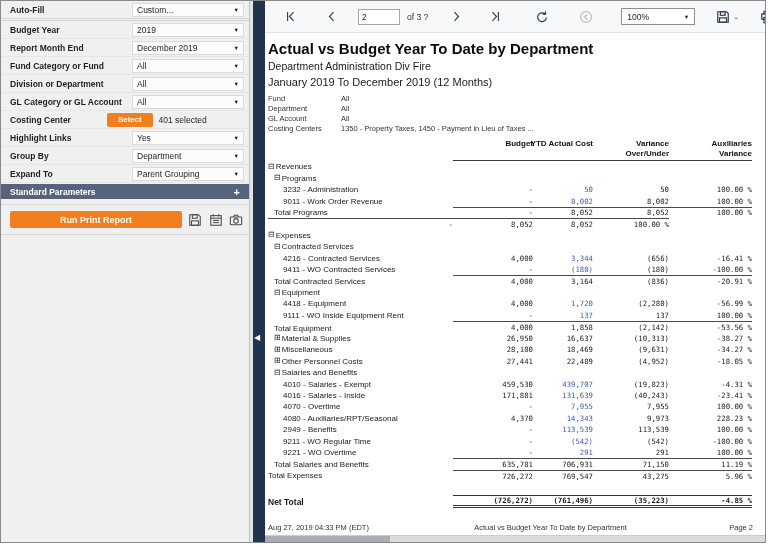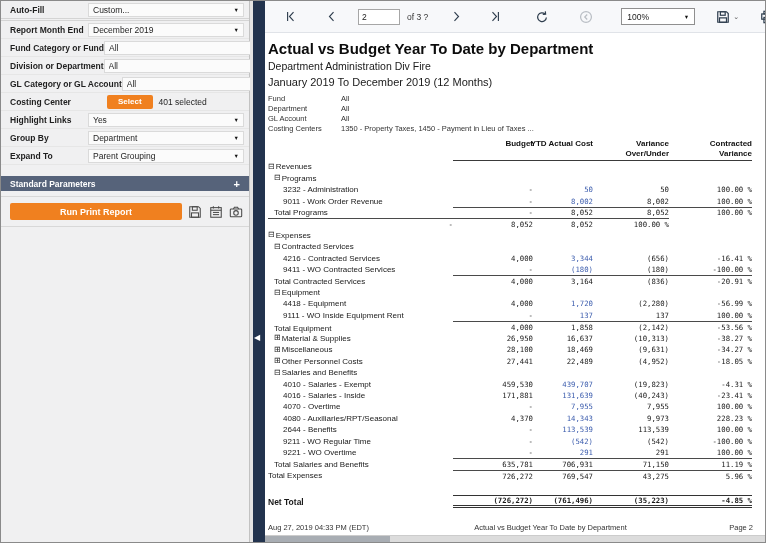--- a/index.html
+++ b/index.html
@@ -4,27 +4,27 @@
 <style>
   * { box-sizing: border-box; margin: 0; padding: 0; }
   html,body { width:768px; height:545px; overflow:hidden; font-family:"Liberation Sans",sans-serif; background:#fff; }
   .app { width:766px; height:543px; border:1px solid #8a8a8a; display:flex; background:#22c55e; overflow:hidden; }
 
   
   .sidebar { width:249px; flex:none; background:#f0f0f1; border-right:1px solid #c2c2c2; display:flex; flex-direction:column; }
   .param-row { height:18px; flex:none; display:flex; align-items:center; padding:0 5px 0 9px; border-bottom:1px solid #e6e6e6; }
   .param-row.first { height:20px; border-bottom:3px double #d4d4d4; }
   .param-label { flex:1; font-weight:bold; font-size:8.5px; color:#1f1f1f; white-space:nowrap; }
-  .param-select { width:156px; height:14px; flex:none; background:#fbfbfb; border:1px solid #dadada; display:flex; align-items:center; padding:0 4px; font-size:8.5px; color:#1f1f1f; cursor:pointer; }
+  .param-select { width:112px; height:14px; flex:none; background:#fbfbfb; border:1px solid #dadada; display:flex; align-items:center; padding:0 4px; font-size:8.5px; color:#1f1f1f; cursor:pointer; }
   .param-select .sel-text { flex:1; white-space:nowrap; overflow:hidden; }
   .caret { font-size:5.5px; color:#111; }
   .ctl-area { width:137px; flex:none; display:flex; align-items:center; }
   .select-btn { background:#F0801F; color:#fff; border:none; font-weight:bold; font-size:8px; padding:2.5px 11px; border-radius:2px; cursor:pointer; font-family:inherit; }
   .sel-note { font-size:8.5px; margin-left:6px; color:#1f1f1f; white-space:nowrap; }
-  .std-params { height:15px; flex:none; background:#56637A; color:#fff; display:flex; align-items:center; padding:0 9px; margin-top:11px; cursor:pointer; }
+  .std-params { height:15px; flex:none; background:#56637A; color:#fff; display:flex; align-items:center; padding:0 9px; margin-top:1px; cursor:pointer; }
   .std-params .sp-label { flex:1; font-weight:bold; font-size:8.5px; }
   .std-params .plus { font-size:11px; font-weight:bold; }
   .run-row { flex:none; display:flex; align-items:center; gap:5px; margin-top:5px; border-top:1px solid #d8d8d8; border-bottom:1px solid #d8d8d8; padding:6px 5px 6px 9px; }
   .run-btn { width:172px; height:17px; flex:none; background:#F0801F; color:#fff; font-weight:bold; font-size:9px; border:none; border-radius:2px; display:flex; align-items:center; justify-content:center; cursor:pointer; font-family:inherit; }
   .side-icon { width:16px; height:16px; display:flex; align-items:center; justify-content:center; cursor:pointer; }
   .side-icon svg { stroke:#4a4a4a; fill:none; stroke-width:1.2; }
   .sidebar-fill { flex:1; }
 
   
   .gap { width:3px; flex:none; background:#e4e4e4; }
@@ -81,20 +81,27 @@
   <div class="sidebar">
     <div id="sidebar-rows">
         <div class="param-row first">
           <span class="param-label">Auto-Fill</span>
           <div class="param-select">
             <span class="sel-text">Custom...</span>
             <span class="caret">▼</span>
           </div>
         </div>
         <div class="param-row">
+          <span class="param-label">Budget Year</span>
+          <div class="param-select">
+            <span class="sel-text">2019</span>
+            <span class="caret">▼</span>
+          </div>
+        </div>
+        <div class="param-row">
           <span class="param-label">Report Month End</span>
           <div class="param-select">
             <span class="sel-text">December 2019</span>
             <span class="caret">▼</span>
           </div>
         </div>
         <div class="param-row">
           <span class="param-label">Fund Category or Fund</span>
           <div class="param-select">
             <span class="sel-text">All</span>
@@ -274,21 +281,21 @@
             <span>Budget</span>
           </div>
           <div class="hcell ruled">
             <span>YTD Actual Cost</span>
           </div>
           <div class="hcell ruled">
             <span>Variance</span>
               <span>Over/Under</span>
           </div>
           <div class="hcell ruled">
-            <span>Contracted</span>
+            <span>Auxiliaries</span>
               <span>Variance</span>
           </div>
         </div>
         <div id="table-body">
             <div class="trow">
               <div class="label-cell" style="padding-left: 0px;">
                 <span class="exp-icon">⊟</span>
                 <span>Revenues</span>
               </div>
               <div class="num"></div>
@@ -528,21 +535,21 @@
               </div>
               <div class="num">4,370</div>
               <div class="num">
                 <span class="ytd-link">14,343</span>
               </div>
               <div class="num">9,973</div>
               <div class="num">228.23 %</div>
             </div>
             <div class="trow">
               <div class="label-cell" style="padding-left: 15px;">
-                <span>2644 - Benefits</span>
+                <span>2949 - Benefits</span>
               </div>
               <div class="num">-</div>
               <div class="num">
                 <span class="ytd-link">113,539</span>
               </div>
               <div class="num">113,539</div>
               <div class="num">100.00 %</div>
             </div>
             <div class="trow">
               <div class="label-cell" style="padding-left: 15px;">

